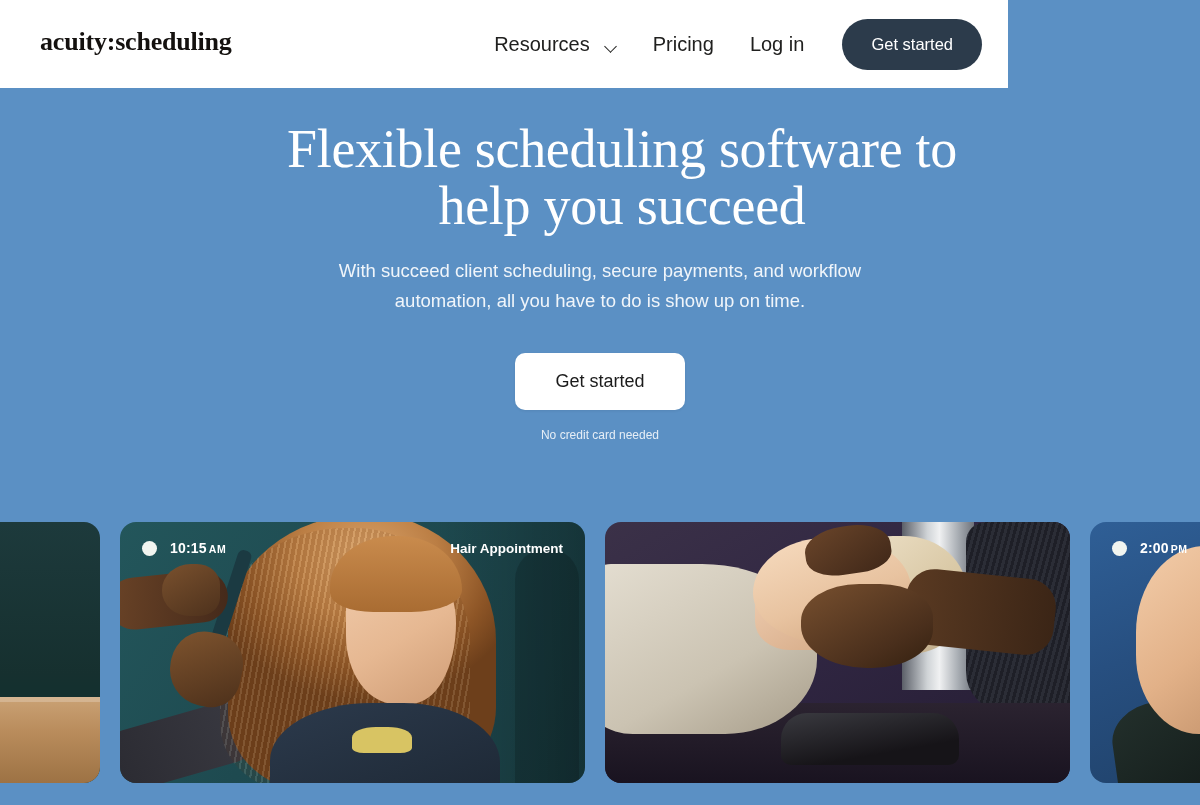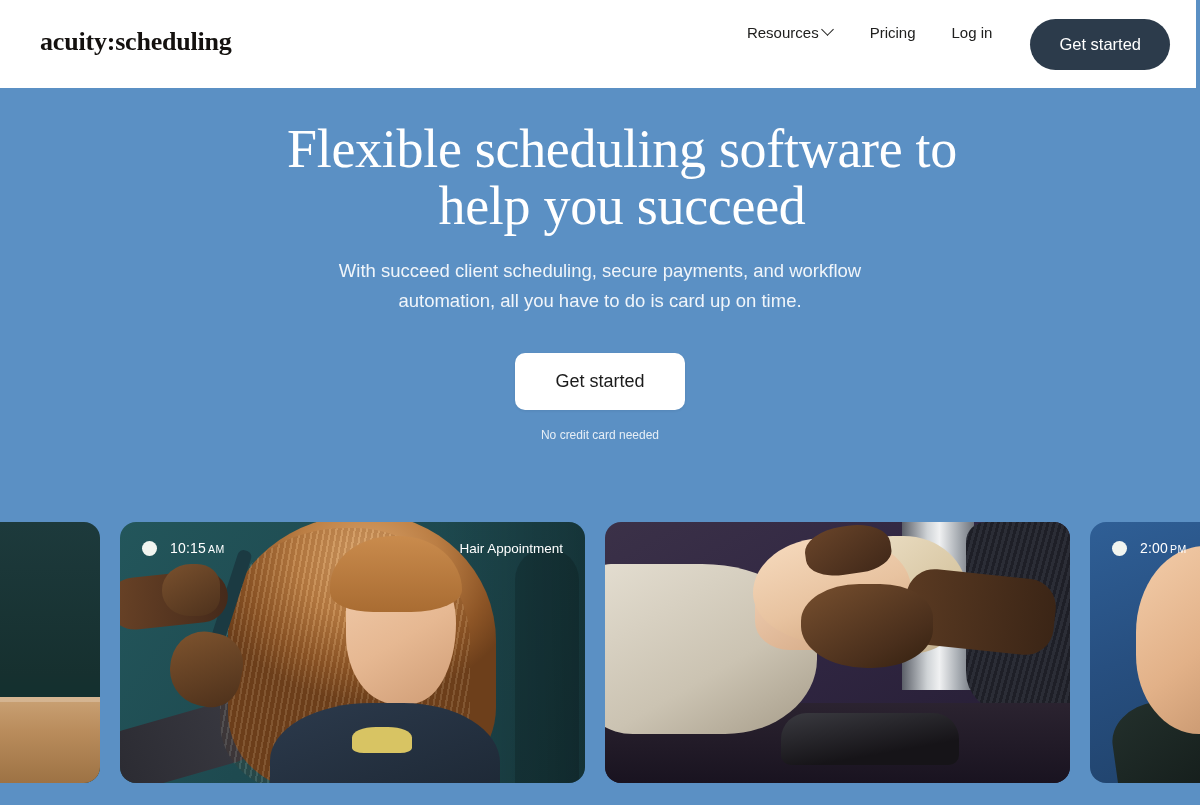--- a/index.html
+++ b/index.html
@@ -7,40 +7,40 @@
     width: 1200px; height: 805px;
     overflow: hidden;
     background: #5b90c4;
     font-family: "Liberation Sans", sans-serif;
     -webkit-font-smoothing: antialiased;
   }
 
   
   .header {
     position: absolute; top: 0; left: 0;
-    width: 1196px; height: 88px;
+    width: 1008px; height: 88px;
     background: #ffffff;
     display: flex; align-items: center;
   }
   .logo {
     position: absolute; left: 40px; top: 27px;
     font-family: "Liberation Serif", serif;
     font-size: 26px; font-weight: 700;
     letter-spacing: -0.2px;
     color: #14110f;
     white-space: nowrap;
   }
   .nav {
     position: absolute; right: 26px; top: 0; height: 88px;
     display: flex; align-items: center; gap: 0;
   }
   .nav-link {
-    font-size: 15px; color: #20201f;
+    font-size: 20px; color: #20201f;
     padding: 0 18px; height: 40px;
-    display: flex; gap: 4px;
+    display: flex; align-items: center; gap: 16px;
     cursor: pointer; white-space: nowrap;
   }
   .chev {
     display: inline-block; width: 11px; height: 7px;
     position: relative; top: 1px;
   }
   .chev::before {
     content: ""; position: absolute; left: 0; top: 0;
     width: 8px; height: 8px;
     border-right: 1.6px solid #20201f;
@@ -103,20 +103,21 @@
   .cards {
     position: absolute; top: 434px; left: -102px;
     display: flex; gap: 20px;
   }
   .card {
     position: relative;
     width: 465px; height: 261px;
     border-radius: 16px;
     overflow: hidden;
     flex: 0 0 auto;
+    font-weight: bold;
   }
   .card.narrow { width: 202px; }
   .card-img { position: absolute; inset: 0; }
 
   .card-top {
     position: absolute; top: 0; left: 0; right: 0;
     height: 52px;
     display: flex; align-items: center;
     padding: 0 22px;
     z-index: 3;
@@ -341,21 +342,21 @@
 
 <section class="hero">
 
   <h1 class="hero-title">
     <span>Flexible scheduling software to</span><br>
     <span>help you succeed</span>
   </h1>
 
   <p class="hero-sub">
     <span>With succeed client scheduling, secure payments, and workflow</span>
-    <span>automation, all you have to do is card up on time.</span>
+    <span>automation, all you have to do is show up on time.</span>
   </p>
 
   <div class="hero-btn-wrap">
     <button class="cta-light">Get started</button>
   </div>
 
   <div class="hero-note">No credit card needed</div>
 
   <div class="cards">
 

